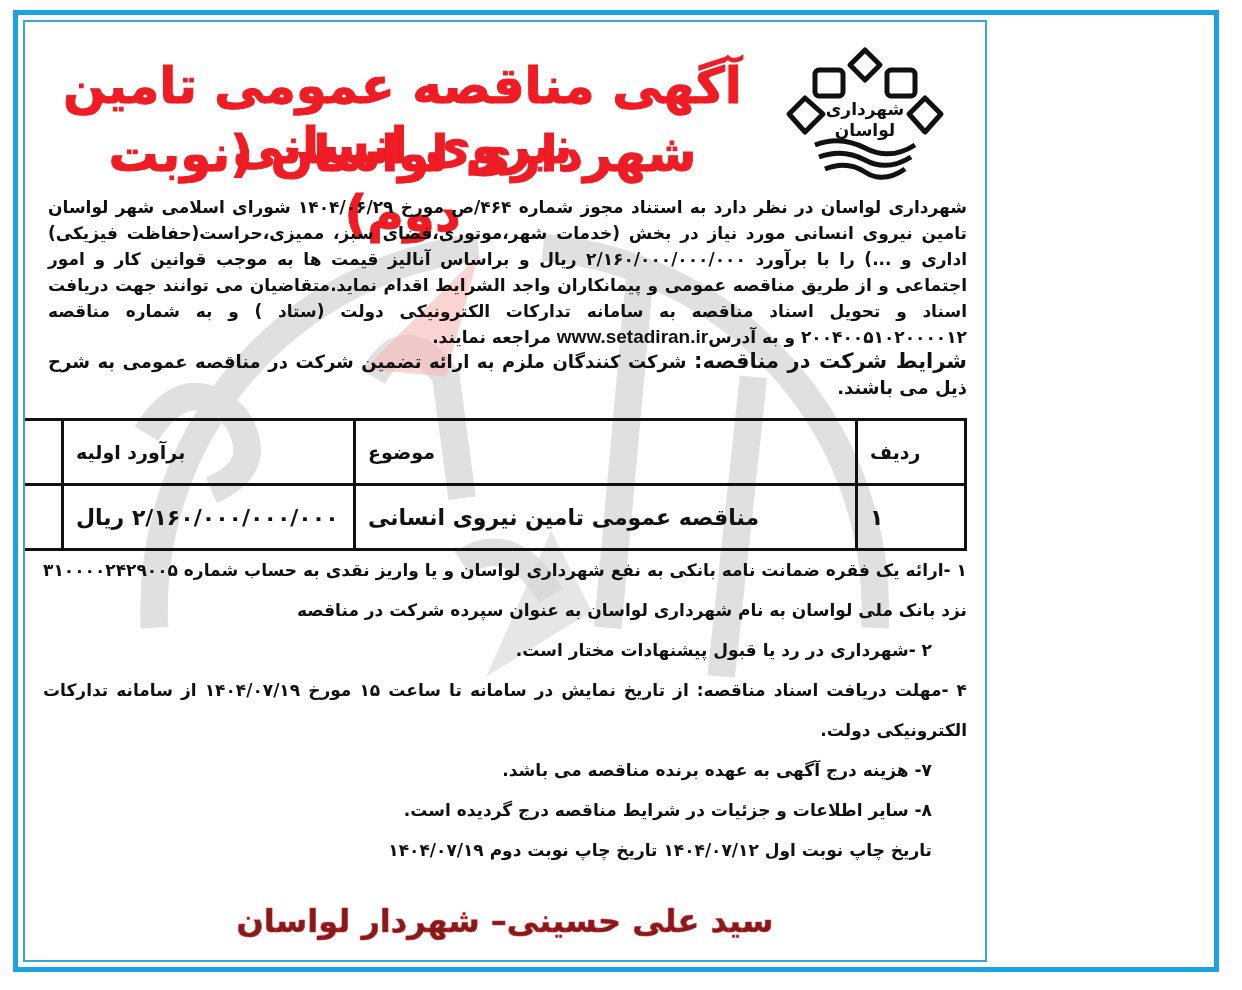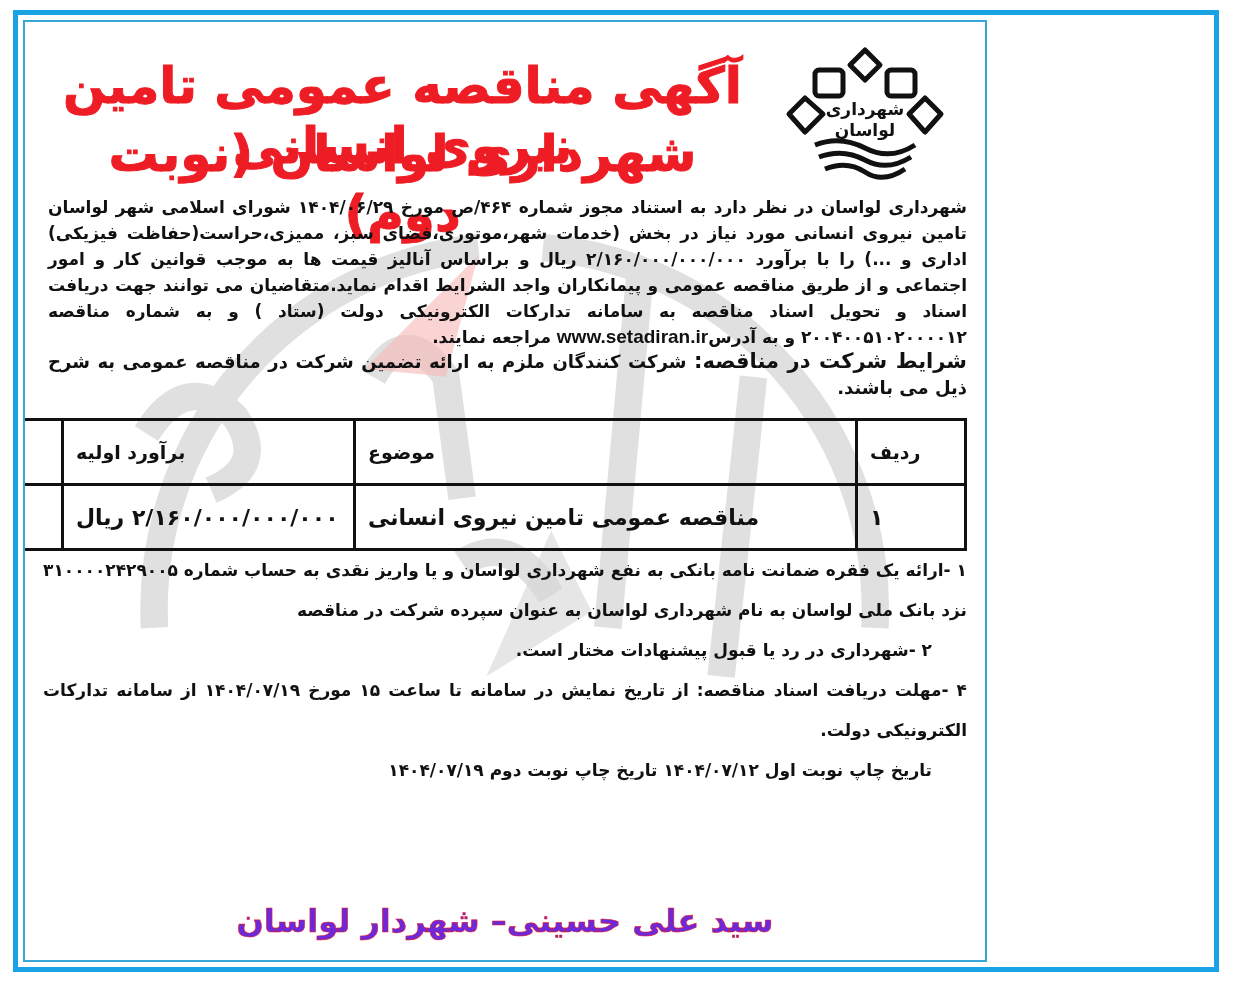--- a/index.html
+++ b/index.html
@@ -27,21 +27,21 @@
                  font-size: 18px; font-weight: bold; color: #111; }
   table.tender th, table.tender td { border: 3px solid #111; text-align: left; padding: 0 12px; }
   table.tender th { height: 62px; font-size: 19px; }
   table.tender td { height: 62px; font-size: 22px; }
   .items { position: absolute; top: 528px; right: 18px; left: 18px; list-style: none; margin: 0; padding: 0;
            font-size: 17px; font-weight: bold; color: #111; line-height: 40px; }
   .items li { margin: 0; }
   .items li.full { text-align: justify; text-align-last: right; }
   .items li.indent { padding-right: 35px; }
   .items .dates { padding-right: 35px; }
-  .signature { position: absolute; top: 880px; left: 0; right: 0; text-align: center; color: #6d28d9;
+  .signature { position: absolute; top: 880px; left: 0; right: 0; text-align: center; color: #7f1d1d;
                font-size: 32px; font-weight: bold; -webkit-text-stroke: 0.6px #ee1c24; margin: 0; }
 </style>
 </head>
 <body>
 
 <div class="outer-frame"></div>
 <div class="inner-frame">
 
   <svg class="watermark" viewBox="0 0 1186 942">
     <g fill="none" stroke="#d6d6d6" stroke-width="34" opacity="0.75">
@@ -100,18 +100,20 @@
           <td>۲/۱۶۰/۰۰۰/۰۰۰/۰۰۰ ریال</td>
           <td>۱۰۸/۰۰۰/۰۰۰/۰۰۰ ریال</td>
         </tr>
       </tbody>
     </table>
 
     <ol class="items">
       <li class="full">۱ -ارائه یک فقره ضمانت نامه بانکی به نفع شهرداری لواسان و یا واریز نقدی به حساب شماره ۳۱۰۰۰۰۲۴۲۹۰۰۵ نزد بانک ملی لواسان به نام شهرداری لواسان به عنوان سپرده شرکت در مناقصه</li>
       <li class="indent">۲ -شهرداری در رد یا قبول پیشنهادات مختار است.</li>
       <li class="full">۴ -مهلت دریافت اسناد مناقصه: از تاریخ نمایش در سامانه تا ساعت ۱۵ مورخ ۱۴۰۴/۰۷/۱۹ از سامانه تدارکات الکترونیکی دولت.</li>
+      <li class="indent">۷- هزینه درج آگهی به عهده برنده مناقصه می باشد.</li>
+      <li class="indent">۸- سایر اطلاعات و جزئیات در شرایط مناقصه درج گردیده است.</li>
       <li class="dates">تاریخ چاپ نوبت اول ۱۴۰۴/۰۷/۱۲ تاریخ چاپ نوبت دوم ۱۴۰۴/۰۷/۱۹</li>
     </ol>
 
     <p class="signature">سید علی حسینی– شهردار لواسان</p>
   </div>
 </div>
 
 </body></html>

